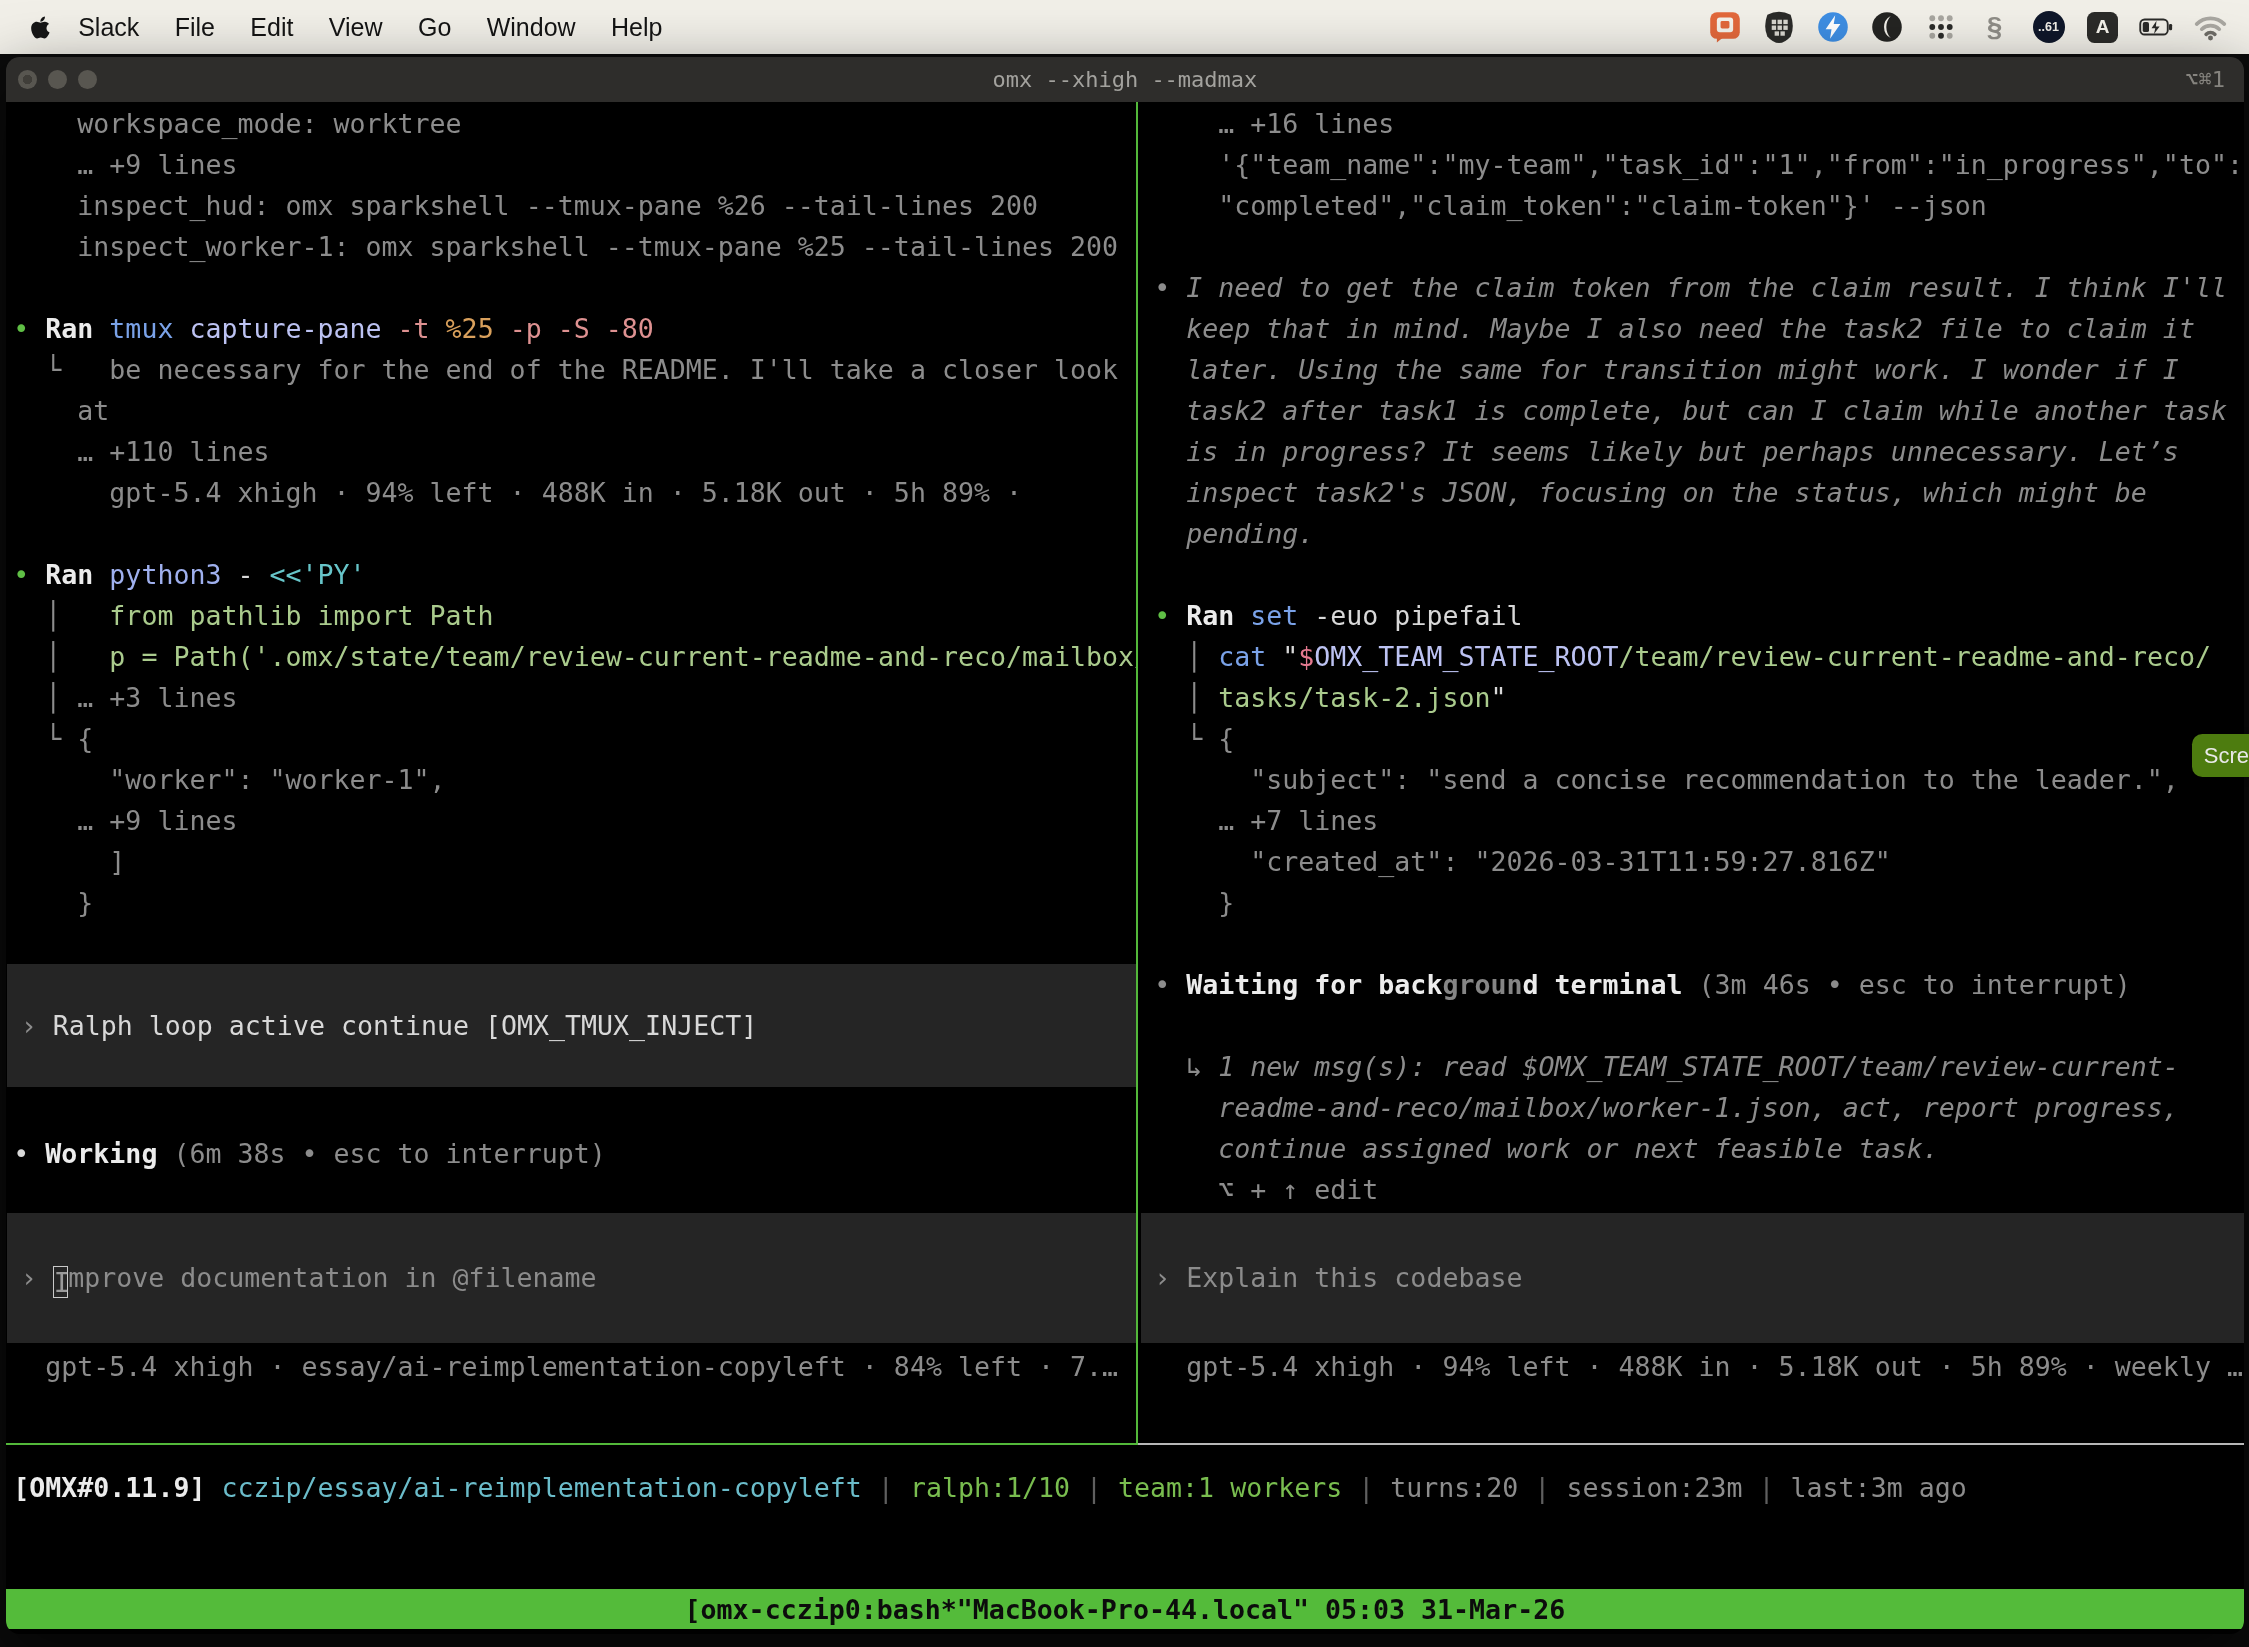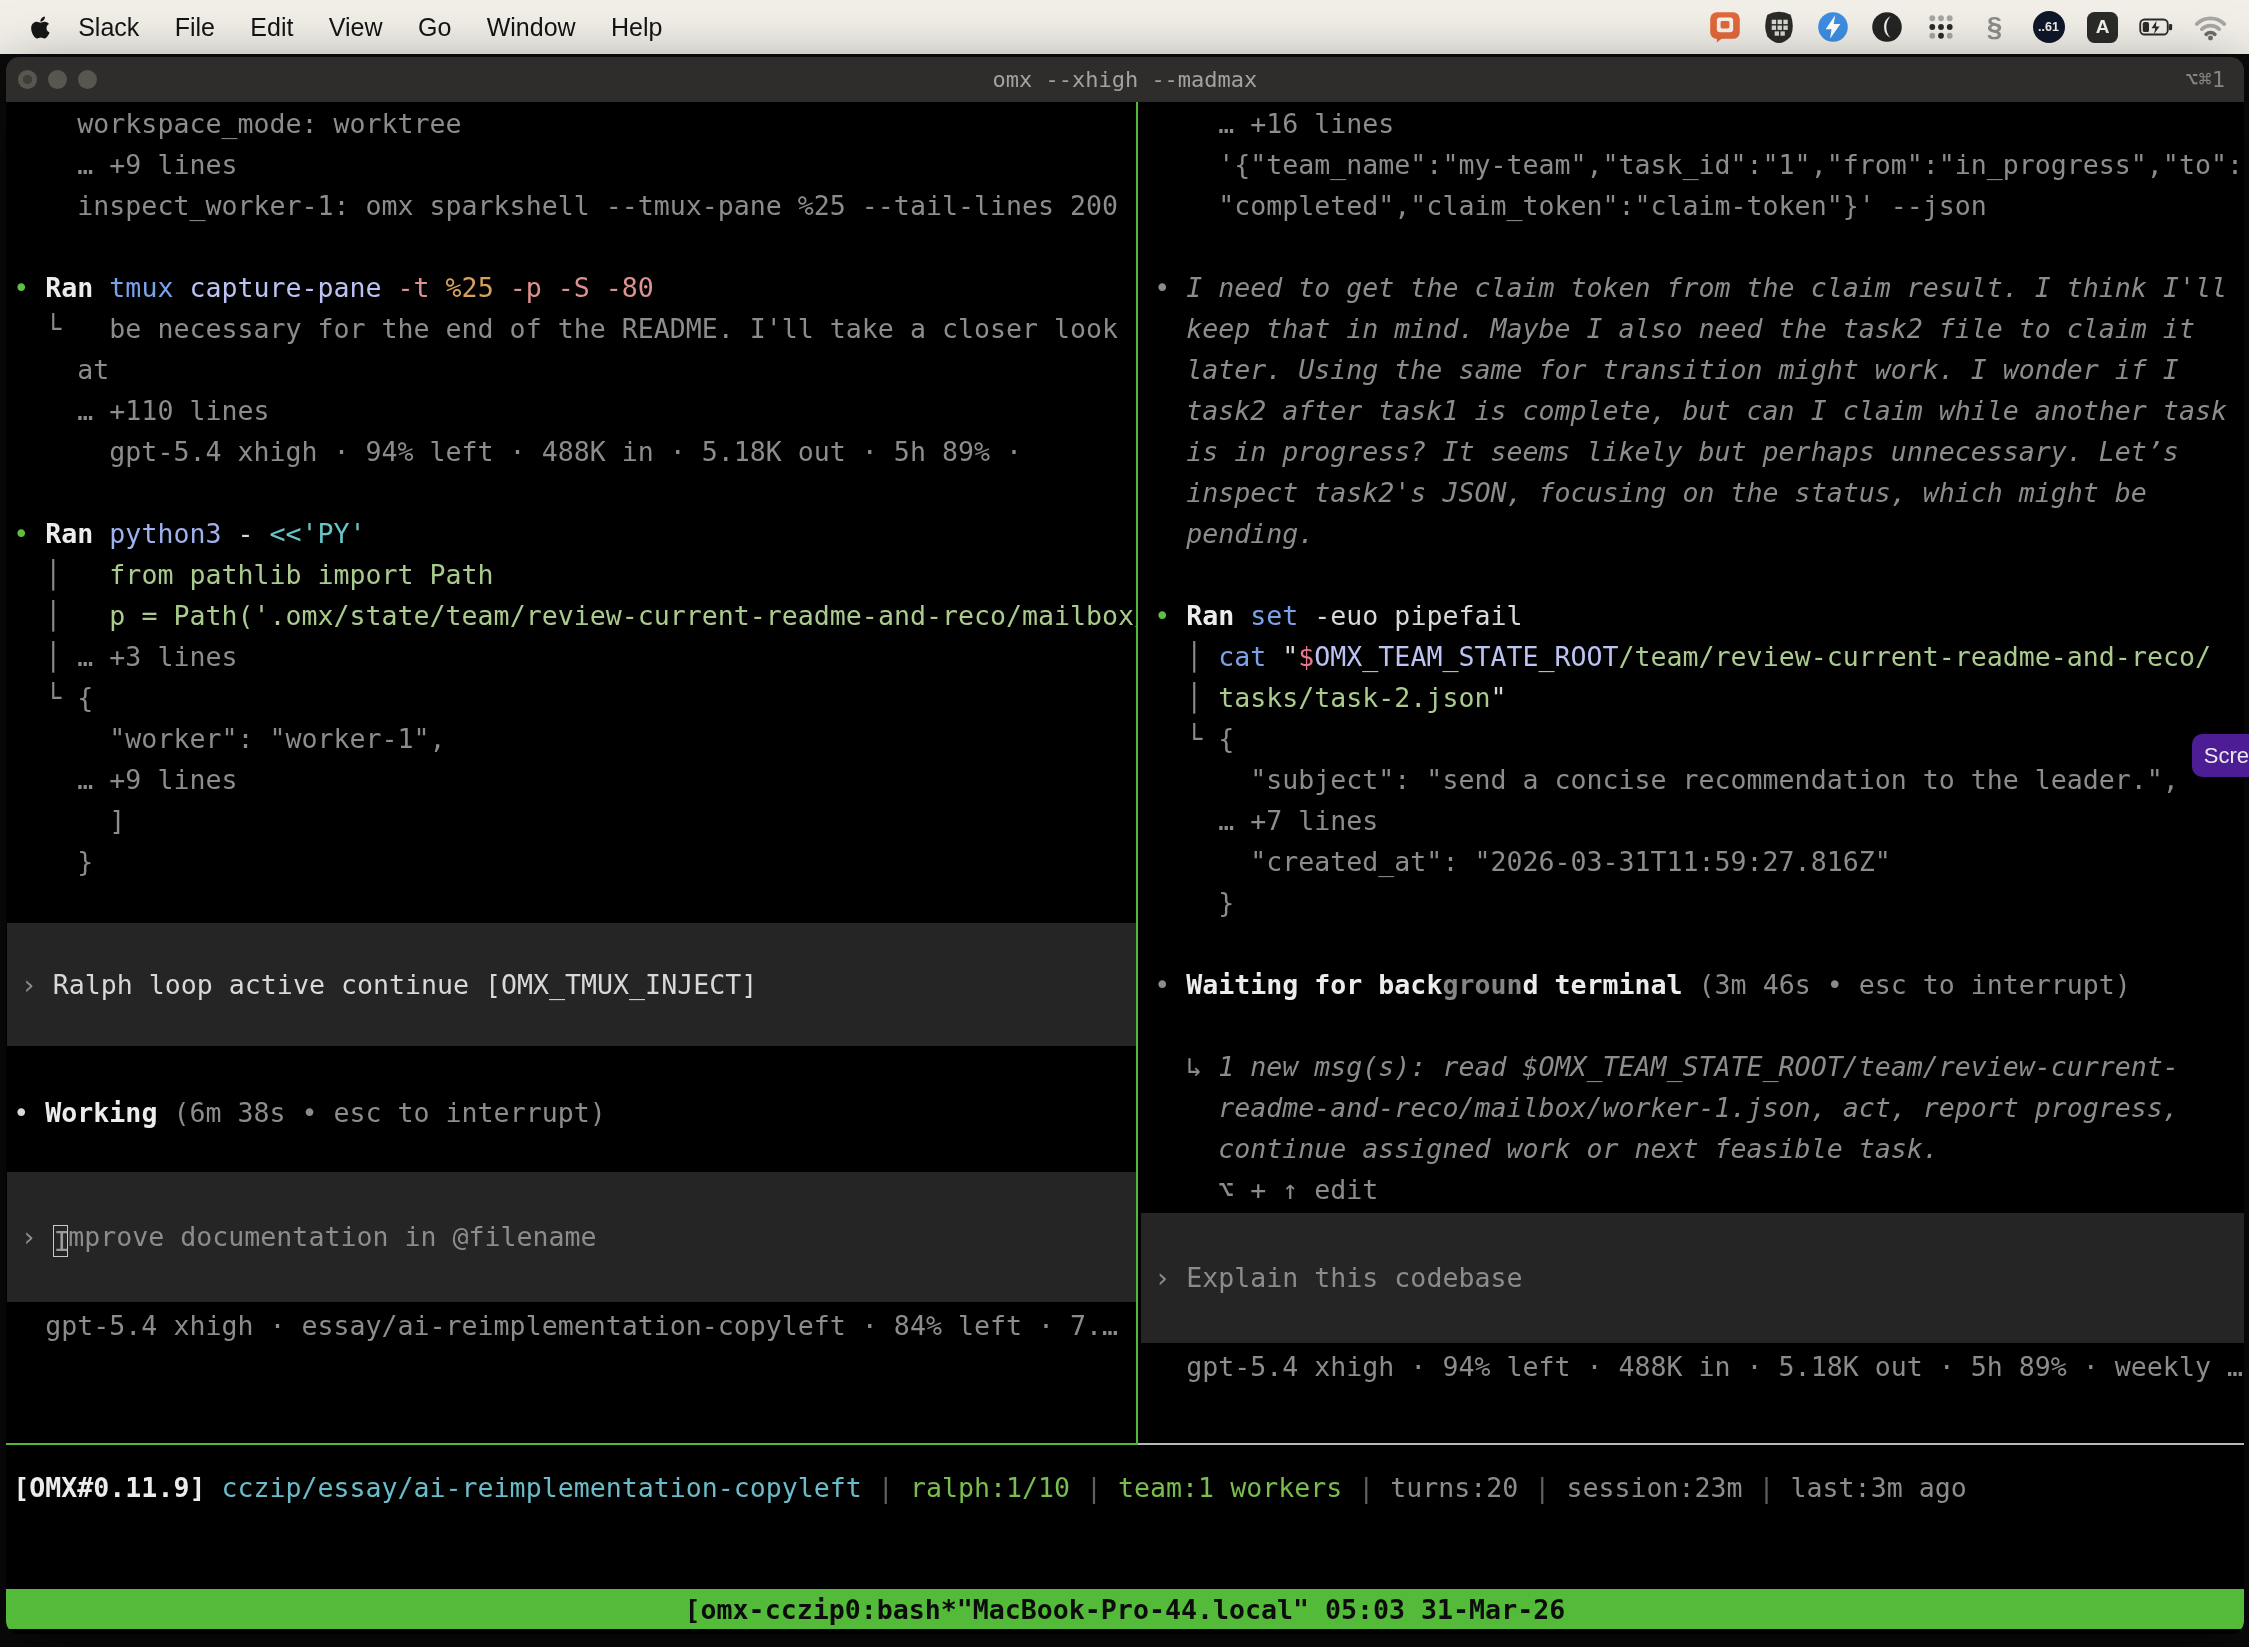--- a/index.html
+++ b/index.html
@@ -77,21 +77,21 @@
   .hborder-l { position:absolute; left:0; top:1386px; width:1132px; height:2.2px; background:#53b83a; }
   .hborder-r { position:absolute; left:1132px; top:1386px; width:1106px; height:2.2px; background:#b7b7b7; }
 
   .hud { position:absolute; left:7.4px; top:1410px; }
 
   .tmuxbar { position:absolute; left:0; top:1532px; width:2238px; height:40px; background:#54bb3a;
              display:flex; align-items:center; justify-content:center; padding:0 13.3px;
              font-size:26.6px; font-weight:700; color:#0c0c0c; white-space:pre; }
 
   
-  .scre-chip { position:absolute; right:0; top:734px; width:58px; height:43px; background:#4c1d95;
+  .scre-chip { position:absolute; right:0; top:734px; width:58px; height:43px; background:#4d7c0f;
                border-radius:10.3px 0 0 10.3px; color:#e9e9e9; font-family:"Liberation Sans",sans-serif;
                font-size:22px; display:flex; align-items:center; padding-left:11.8px; z-index:50;
                box-shadow:0 1.5px 7.4px rgba(0,0,0,.4); }
 </style>
 </head>
 <body>
 
 <div class="screen">
 
   <div class="menubar">
@@ -191,20 +191,21 @@
       <div class="win-shortcut">⌥⌘1</div>
     </div>
 
     <div class="term">
 
       <div class="pane pane-left">
         <div class="pane-inner-l">
           <div>
               <div class="tl"><span class="seg g">    workspace_mode: worktree</span></div>
               <div class="tl"><span class="seg g">    … +9 lines</span></div>
+              <div class="tl"><span class="seg g">    inspect_hud: omx sparkshell --tmux-pane %26 --tail-lines 200</span></div>
               <div class="tl"><span class="seg g">    inspect_worker-1: omx sparkshell --tmux-pane %25 --tail-lines 200</span></div>
               <div class="tl"></div>
               <div class="tl"><span class="seg gb">• </span><span class="seg b">Ran </span><span class="seg bl">tmux </span><span class="seg lv">capture-pane </span><span class="seg sa">-t </span><span class="seg or">%25 </span><span class="seg sa">-p </span><span class="seg sa">-S </span><span class="seg sa">-80</span></div>
               <div class="tl"><span class="seg g">  └   be necessary for the end of the README. I'll take a closer look</span></div>
               <div class="tl"><span class="seg g">    at</span></div>
               <div class="tl"><span class="seg g">    … +110 lines</span></div>
               <div class="tl"><span class="seg g">      gpt-5.4 xhigh · 94% left · 488K in · 5.18K out · 5h 89% ·</span></div>
               <div class="tl"></div>
               <div class="tl"><span class="seg gb">• </span><span class="seg b">Ran </span><span class="seg pl">python3 </span><span class="seg w">- </span><span class="seg te">&lt;&lt;'PY'</span></div>
               <div class="tl"><span class="seg g">  │   </span><span class="seg gr">from pathlib import Path</span></div>

